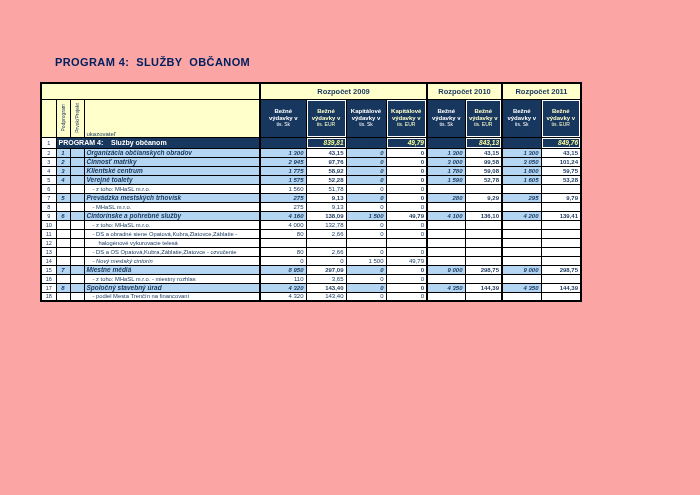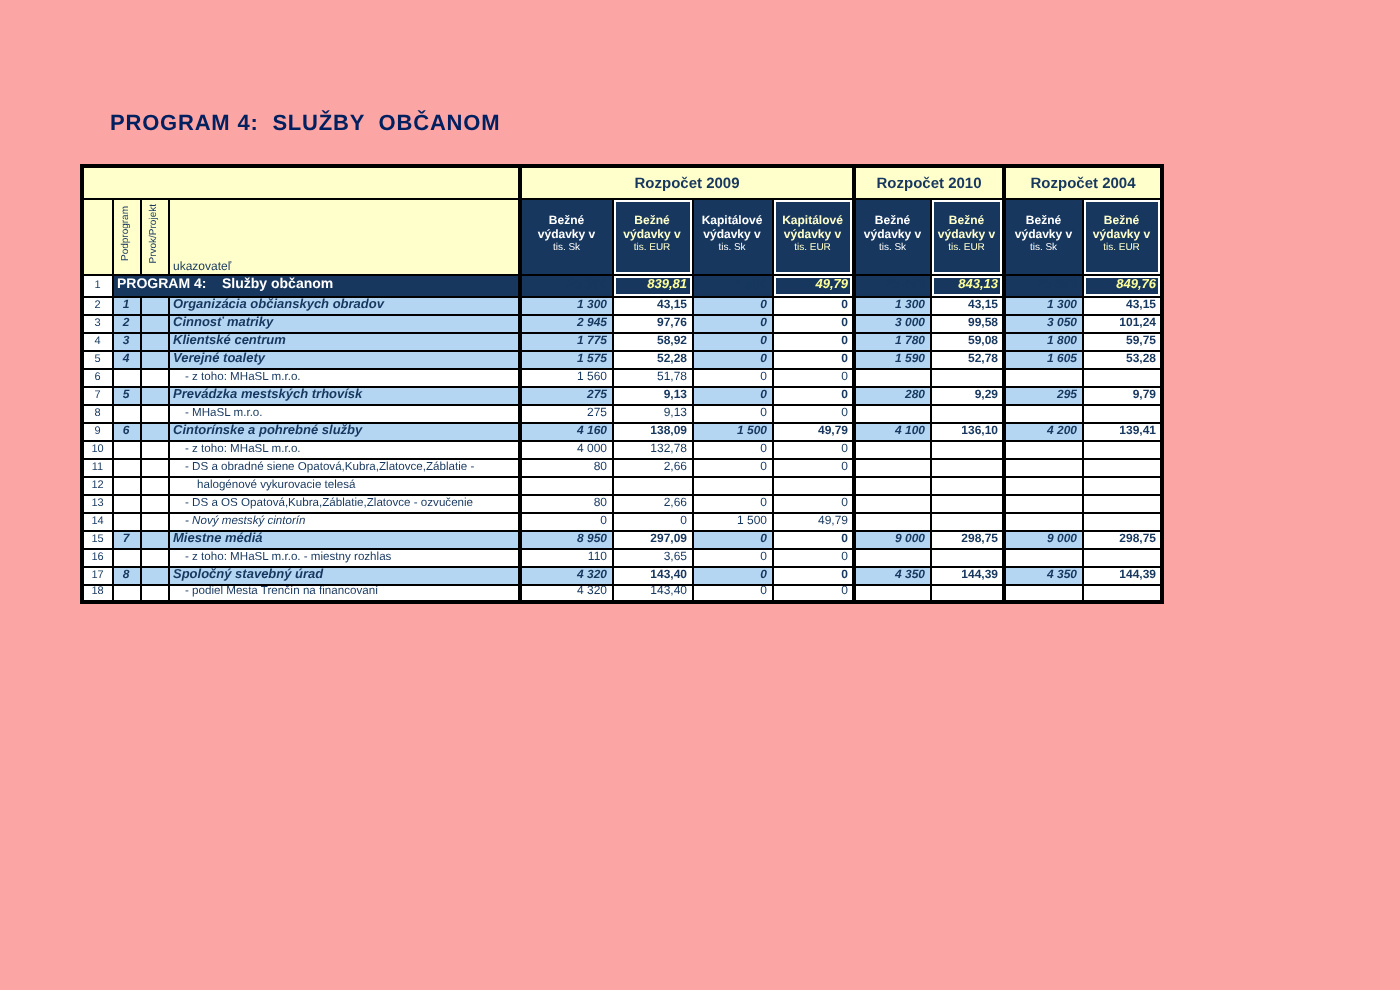--- a/index.html
+++ b/index.html
@@ -80,21 +80,21 @@
       <col style="width:38px">
         <col style="width:37px">
         <col style="width:39px">
         <col style="width:40px">
     </colgroup>
     <thead>
       <tr class="hA">
         <td class="corner" colspan="4"></td>
         <td class="group g-start" colspan="4">Rozpočet 2009</td>
         <td class="group g-start" colspan="2">Rozpočet 2010</td>
-        <td class="group g-start" colspan="2">Rozpočet 2004</td>
+        <td class="group g-start" colspan="2">Rozpočet 2011</td>
       </tr>
       <tr class="hB">
         <td class="numh"></td>
         <td class="verth">
           <span class="vert">Podprogram</span>
         </td>
         <td class="verth">
           <span class="vert">Prvok/Projekt</span>
         </td>
         <td class="ukaz">ukazovateľ</td>

